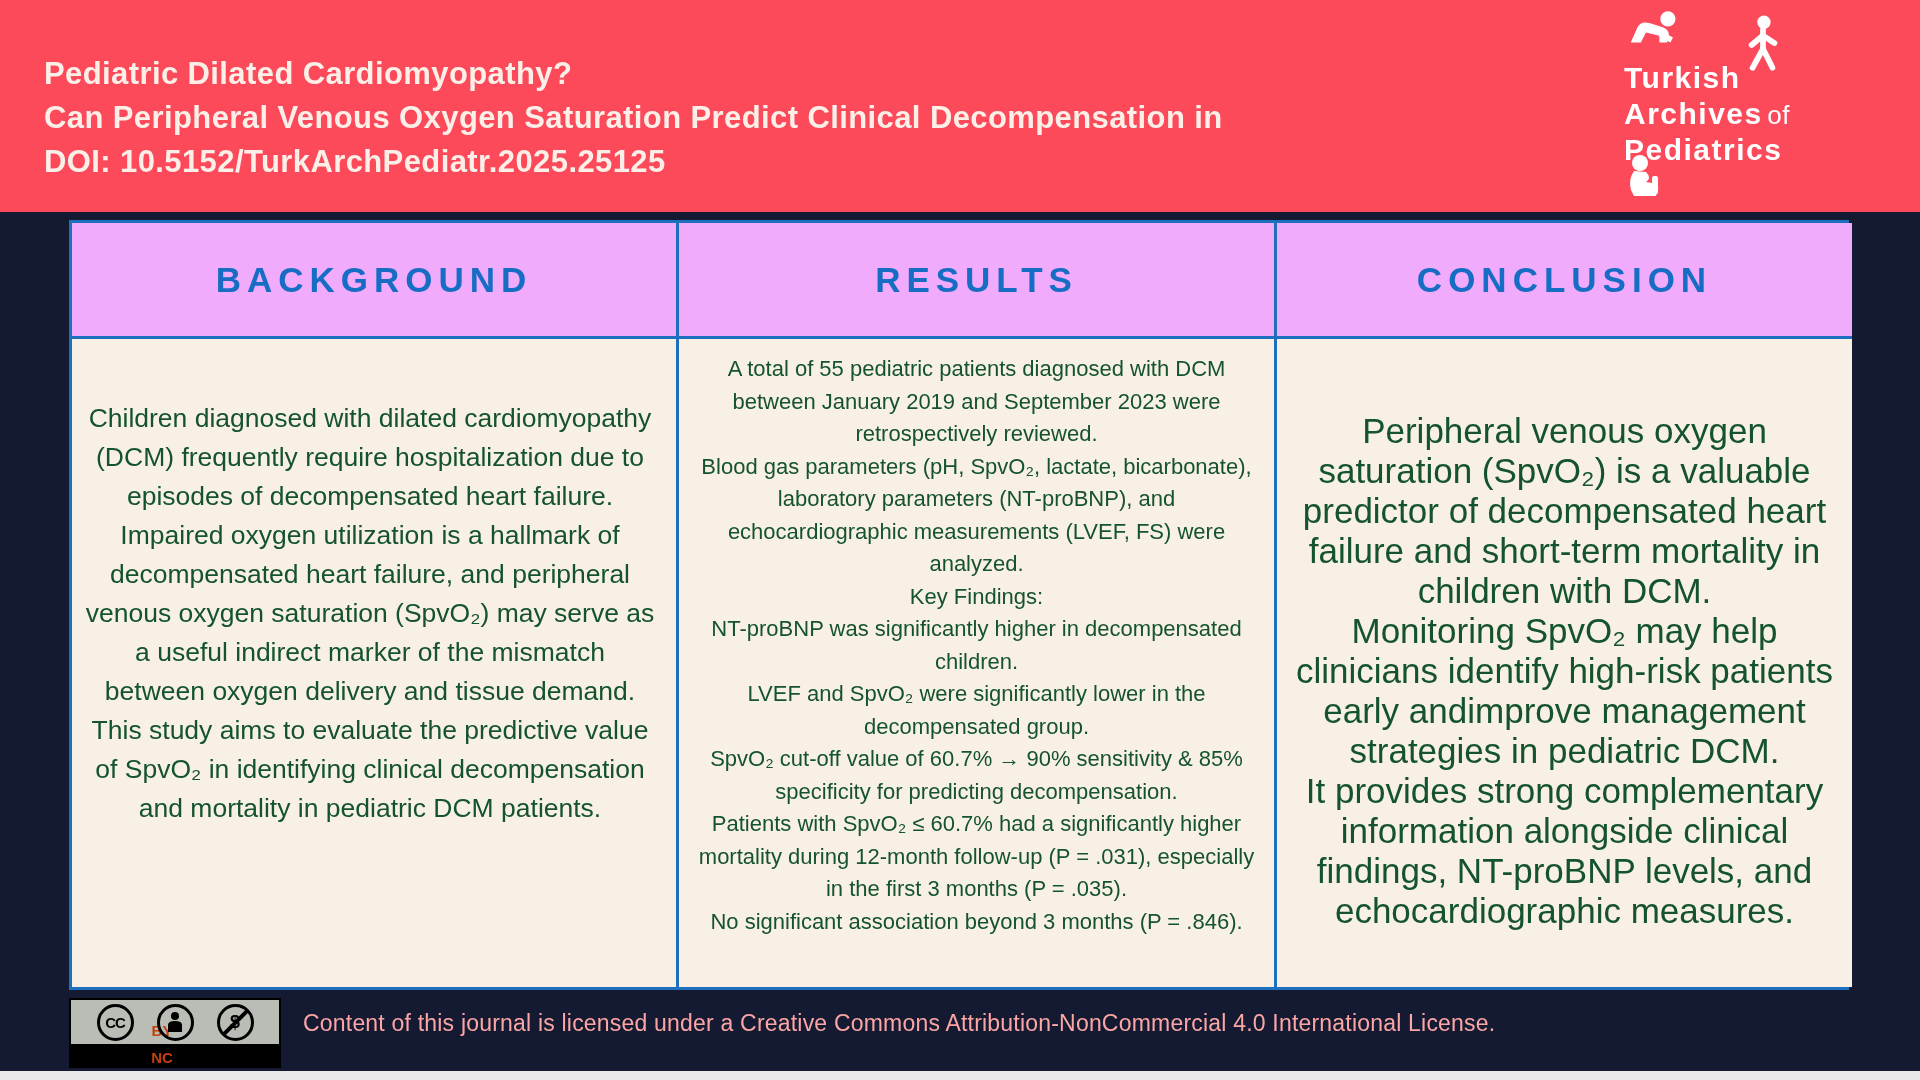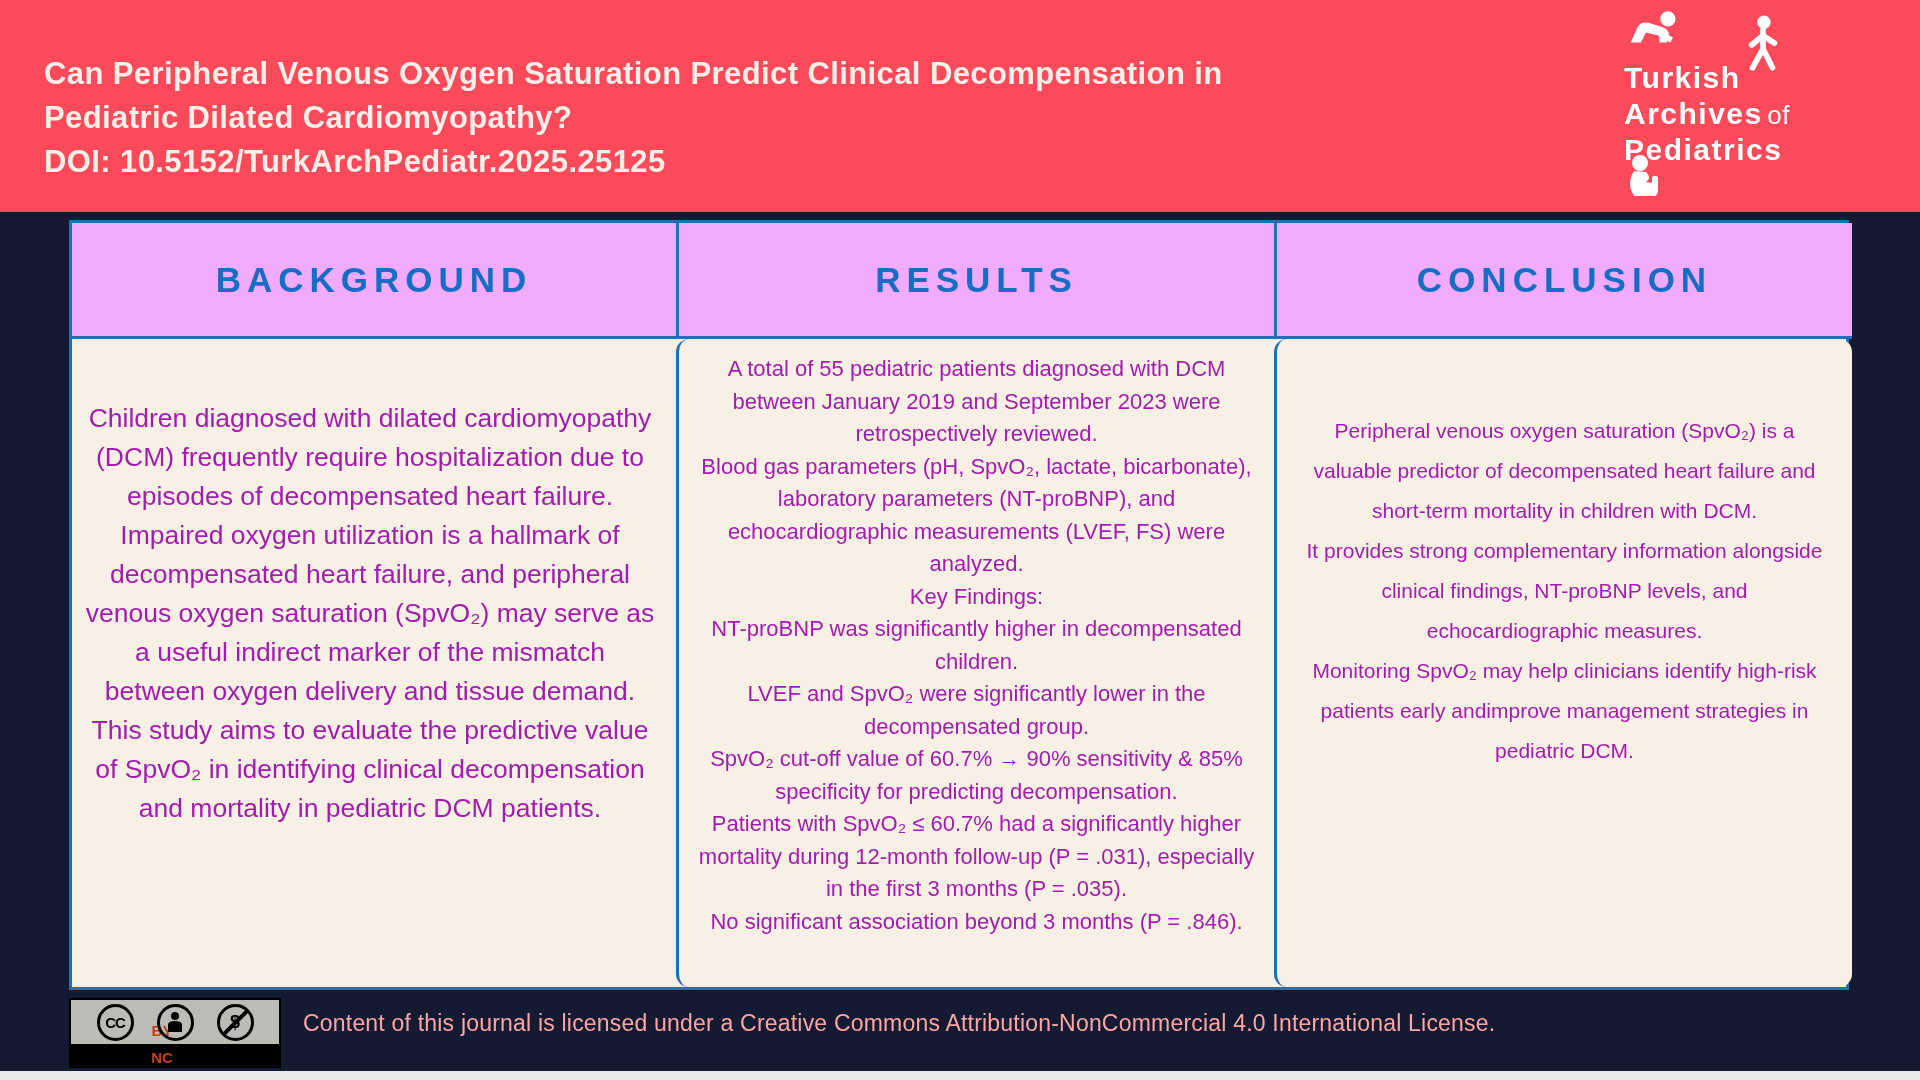--- a/index.html
+++ b/index.html
@@ -40,26 +40,26 @@
     display:grid;grid-template-columns:604px 598px 578px;grid-template-rows:116px 1fr;
     background:#F8F0E4;
   }
   .th{
     background:#f0abfc;border-bottom:3px solid #1F6FBF;
     display:flex;align-items:center;justify-content:center;
     color:#176CC4;font-weight:800;font-size:35px;letter-spacing:6px;
   }
   .th + .th, .td + .td{border-left:3px solid #1F6FBF;}
   .td{
-    background:#F8F0E4;color:#a21caf;text-align:center;box-sizing:border-box;border-radius:13px;
+    background:#F8F0E4;color:#14532d;text-align:center;box-sizing:border-box;
   }
   .td p{margin:0;}
   .td-background{font-size:26.5px;line-height:39px;padding:60px 18px 0 10px;}
   .td-results{font-size:22px;line-height:32.5px;padding:14px 12px 0 12px;}
-  .td-conclusion{font-size:21px;line-height:40px;padding:72px 16px 0 16px;}
+  .td-conclusion{font-size:35px;line-height:40px;padding:72px 16px 0 16px;}
 
   
   .footer{position:absolute;left:69px;top:998px;display:flex;align-items:flex-start;}
   .cc-badge{
     width:212px;height:70px;box-sizing:border-box;border:2px solid #000;
     display:flex;flex-direction:column;background:#B9BDB5;
   }
   .cc-icons{flex:1;display:flex;align-items:center;justify-content:space-around;padding:0 14px;}
   .cc-circle{
     width:37px;height:37px;border:3.5px solid #000;border-radius:50%;
@@ -82,22 +82,22 @@
 
   .bottom-strip{position:absolute;left:0;bottom:0;width:1920px;height:9px;background:#E9E9E9;}
 </style>
 </head>
 <body>
 
 <div class="page">
 
   <header class="banner">
     <div class="banner-titles">
+      <div class="banner-title">Pediatric Dilated Cardiomyopathy?</div>
       <div class="banner-title">Can Peripheral Venous Oxygen Saturation Predict Clinical Decompensation in</div>
-      <div class="banner-title">Pediatric Dilated Cardiomyopathy?</div>
       <div class="banner-title">DOI: 10.5152/TurkArchPediatr.2025.25125</div>
     </div>
 
     <div class="logo">
       <svg class="icon-crawl" viewBox="0 0 64 48" fill="#FFFFFF">
         <circle cx="52" cy="12" r="9"></circle>
         <path d="M8 40 L16 22 Q20 14 30 17 L46 22 Q54 25 53 32 L51 40 L42 40 L42 32 L26 28 L20 40 Z"></path>
         <path d="M44 26 L58 34 L55 40 L41 33 Z"></path>
       </svg>
       <div class="logo-text">
@@ -142,22 +142,22 @@
       <p>Key Findings:</p>
       <p>NT-proBNP was significantly higher in decompensated children.</p>
       <p>LVEF and SpvO₂ were significantly lower in the decompensated group.</p>
       <p>SpvO₂ cut-off value of 60.7% → 90% sensitivity &amp; 85% specificity for predicting decompensation.</p>
       <p>Patients with SpvO₂ ≤ 60.7% had a significantly higher mortality during 12-month follow-up (P = .031), especially in the first 3 months (P = .035).</p>
       <p>No significant association beyond 3 months (P = .846).</p>
     </div>
 
     <div class="td td-conclusion">
       <p>Peripheral venous oxygen saturation (SpvO₂) is a valuable predictor of decompensated heart failure and short-term mortality in children with DCM.</p>
+      <p>Monitoring SpvO₂ may help clinicians identify high-risk patients early andimprove management strategies in pediatric DCM.</p>
       <p>It provides strong complementary information alongside clinical findings, NT-proBNP levels, and echocardiographic measures.</p>
-      <p>Monitoring SpvO₂ may help clinicians identify high-risk patients early andimprove management strategies in pediatric DCM.</p>
     </div>
   </main>
 
   <footer class="footer">
     <div class="cc-badge">
       <div class="cc-icons">
         <div class="cc-circle cc-cc">CC</div>
         <div class="cc-circle">
           <svg width="22" height="24" viewBox="0 0 22 24" fill="#000">
             <circle cx="11" cy="6" r="4"></circle>

